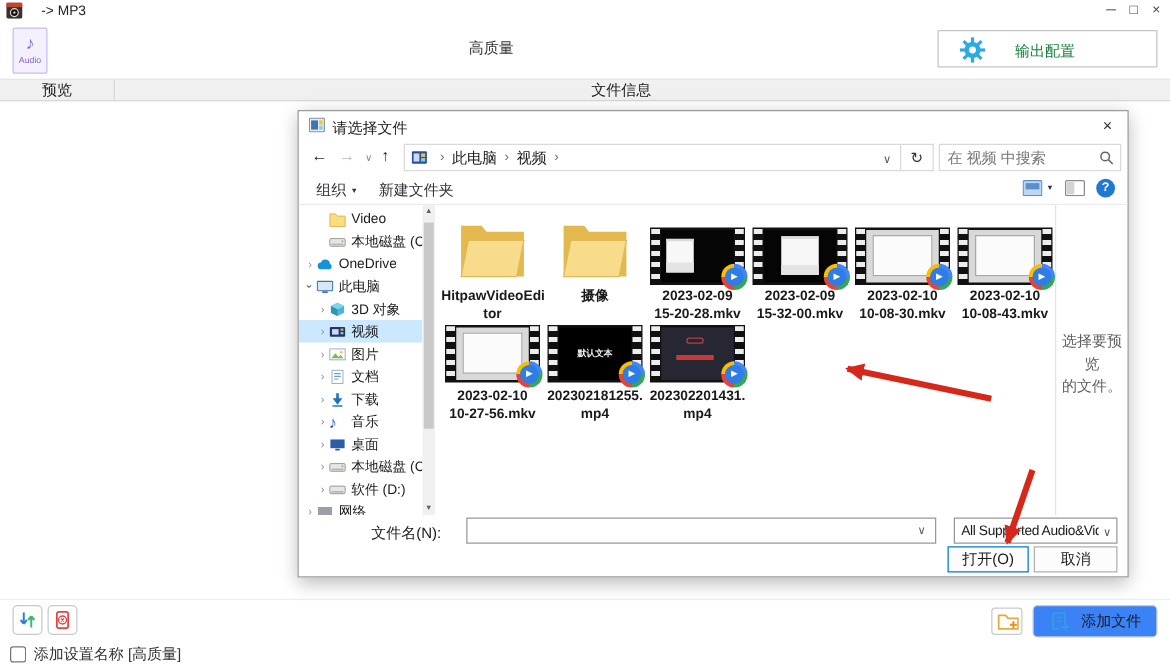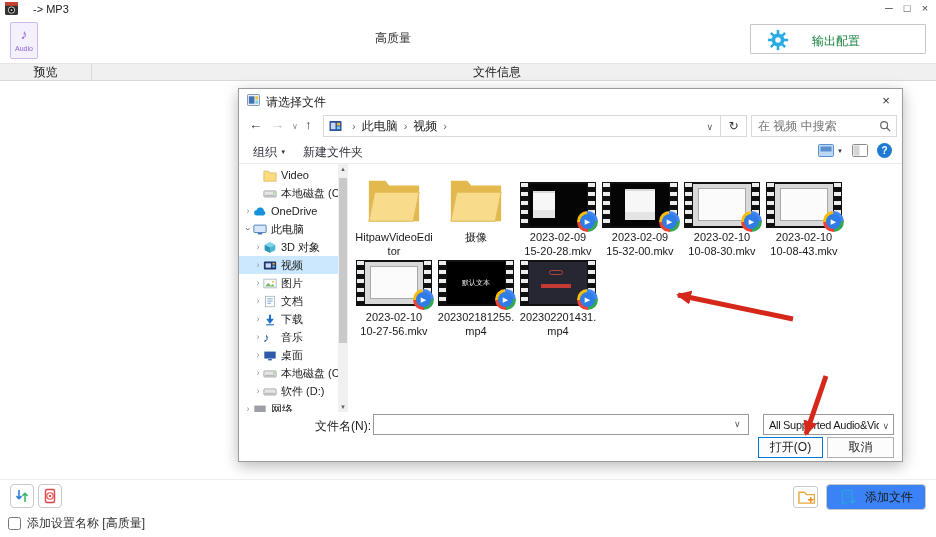--- a/index.html
+++ b/index.html
@@ -57,21 +57,21 @@
   .trow.sel { background:#cce8ff; }
   .chev { width:10px; flex:none; font-size:9px; color:#8f8f8f; text-align:center; }
   .chev.down { transform:rotate(90deg); color:#3d3d3d; }
   .ticon { flex:none; margin-right:4px; display:inline-flex; }
   .tlbl { font-size:11px; overflow:hidden; }
   .glyph-note { color:#1f56b0; font-size:13px; line-height:13px; width:14px; text-align:center; }
   .tree-scroll { position:absolute; left:99px; top:0; width:10px; bottom:0; background:#f0f0f0; }
   .ts-arrow { position:absolute; left:0; width:10px; text-align:center; font-size:6px; color:#606060; }
   .ts-thumb { position:absolute; left:1px; right:1px; top:14px; height:165px; background:#c9c9c9; }
   .grid { position:absolute; left:114px; top:0; width:492px; bottom:0; display:grid; grid-template-columns:repeat(6,82px); grid-auto-rows:96px; }
-  .cell { width:82px; }
+  .cell { width:82px;font-weight:bold; }
   .icon-zone { height:64px; display:flex; align-items:flex-end; justify-content:center; }
   .cell.r2 .icon-zone { height:48px; align-items:flex-start; }
   .cell .lbl { text-align:center; font-size:11px; line-height:14px; margin-top:2px; color:#1a1a1a; }
   .thumb { position:relative; width:76px; height:46px; background:#111; flex:none; }
   .thumb .strip { position:absolute; top:1px; bottom:1px; width:7px; background:repeating-linear-gradient(to bottom,#ededed 0 4px,#101010 4px 9px); }
   .thumb .strip.l { left:1px; } .thumb .strip.r { right:1px; }
   .thumb .inner { position:absolute; left:9px; right:9px; top:2px; bottom:2px; overflow:hidden; }
   .v-black { background:#050505; }
   .v-black .panel { position:absolute; background:#f7f7f7; box-shadow:inset 0 2px 0 #d9d9d9, inset 0 -8px 0 #e4e4e4; }
   .panel.pl { left:4px; top:7px; width:22px; height:27px; }
@@ -82,21 +82,21 @@
   .v-desk:before { content:""; position:absolute; left:16px; top:9px; width:26px; height:22px; background:#e6e9ee; border:1px solid #22242a; }
   .v-text { background:#000; display:flex; align-items:center; justify-content:center; color:#f0f0f0; font-size:7px; }
   .v-dark { background:#262733; }
   .v-dark .redline { position:absolute; left:12px; top:22px; width:30px; height:4px; background:#c43a35; }
   .v-dark .redline2 { position:absolute; left:20px; top:8px; width:14px; height:5px; border:1px solid #b3433e; border-radius:4px; }
   .play { position:absolute; right:-2px; bottom:-4px; width:21px; height:21px; border-radius:50%;
           background:conic-gradient(#4285f4 0 25%, #34a853 25% 50%, #ea4335 50% 75%, #fbbc05 75%); }
   .play:after { content:"▶"; position:absolute; inset:3px; background:#2f7ce6; border-radius:50%; color:#fff; font-size:7px; line-height:15px; text-align:center; }
   .preview-pane { position:absolute; left:605px; right:0; top:0; bottom:0; border-left:1px solid #e3e3e3; text-align:center; color:#5f5f5f; padding-top:100px; line-height:18px; }
   
-  .fname-label { position:absolute; left:58px; top:329px; width:74px; text-align:right; }
+  .fname-label { position:absolute; left:58px; top:329px; width:74px; }
   .fname-input { position:absolute; left:134px; top:325px; width:376px; height:21px; border:1px solid #999; font-family:inherit; font-size:12px; padding:0 20px 0 5px; }
   .fname-caret { position:absolute; left:495px; top:330px; font-size:9px; color:#555; }
   .filter-dd { position:absolute; left:524px; top:325px; width:131px; height:21px; border:1px solid #999; background:#fff; display:flex; align-items:center; padding:0 14px 0 5px; }
   .filter-dd .val { font-size:11px; white-space:nowrap; overflow:hidden; letter-spacing:-0.3px; }
   .filter-dd .caret { position:absolute; right:4px; top:6px; font-size:9px; color:#555; }
   .btn-open { position:absolute; left:519px; top:348px; width:65px; height:21px; border:1px solid #0078d7; background:#fcfcfc; text-align:center; line-height:19px; }
   .btn-cancel { position:absolute; left:588px; top:348px; width:67px; height:21px; border:1px solid #b0b0b0; background:#fcfcfc; text-align:center; line-height:19px; }
   
   .footer-line { position:absolute; left:0; top:479px; width:936px; border-top:1px solid #eeeeee; }
   .sq-btn { position:absolute; top:484px; width:24px; height:24px; border:1px solid #c9c9c9; border-radius:4px; background:#fff; display:flex; align-items:center; justify-content:center; }
@@ -495,20 +495,24 @@
               <span class="play"></span>
             </div>
           </div>
         <div class="lbl">
             <div>202302201431.</div>
             <div>mp4</div>
           </div>
       </div>
     </div>
 
+    <div class="preview-pane">
+      <div>选择要预览</div>
+      <div>的文件。</div>
+    </div>
   </div>
 
   <span class="fname-label">文件名(N):</span>
   <input class="fname-input" value="" style="">
   <span class="fname-caret">∨</span>
   <div class="filter-dd">
     <span class="val">All Supported Audio&amp;Video</span>
     <span class="caret">∨</span>
   </div>
   <div class="btn-open">打开(O)</div>

